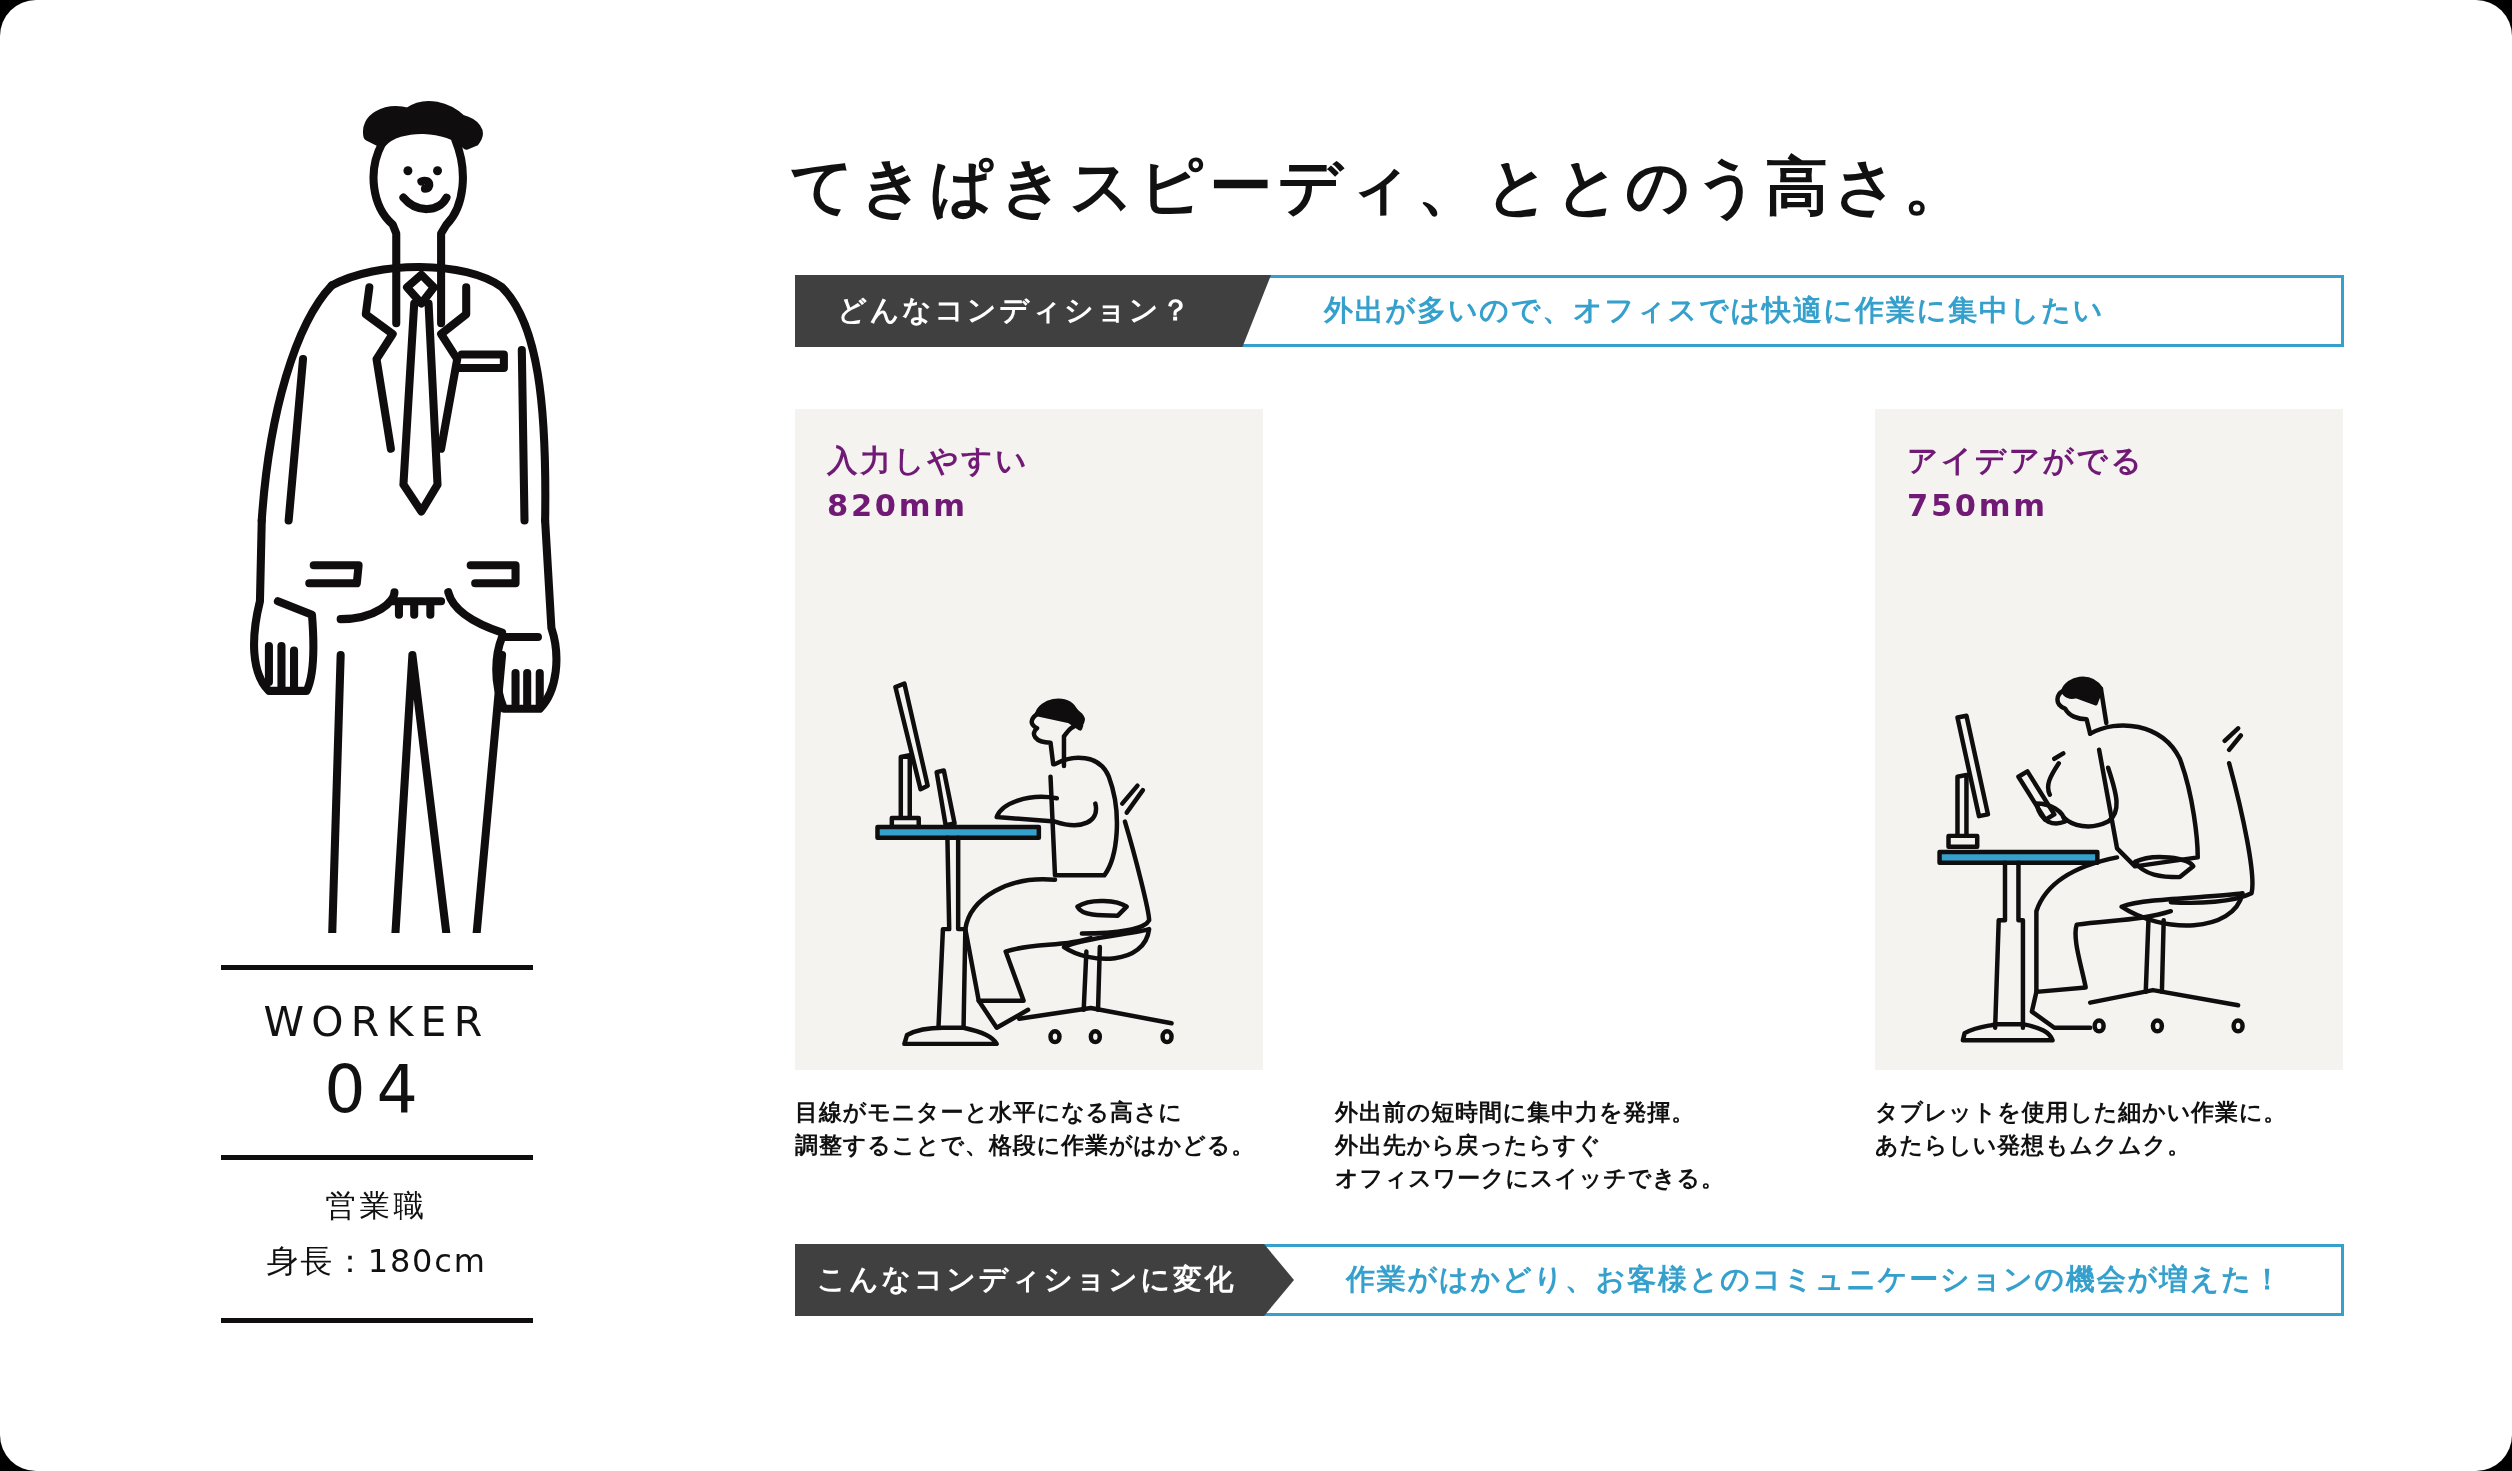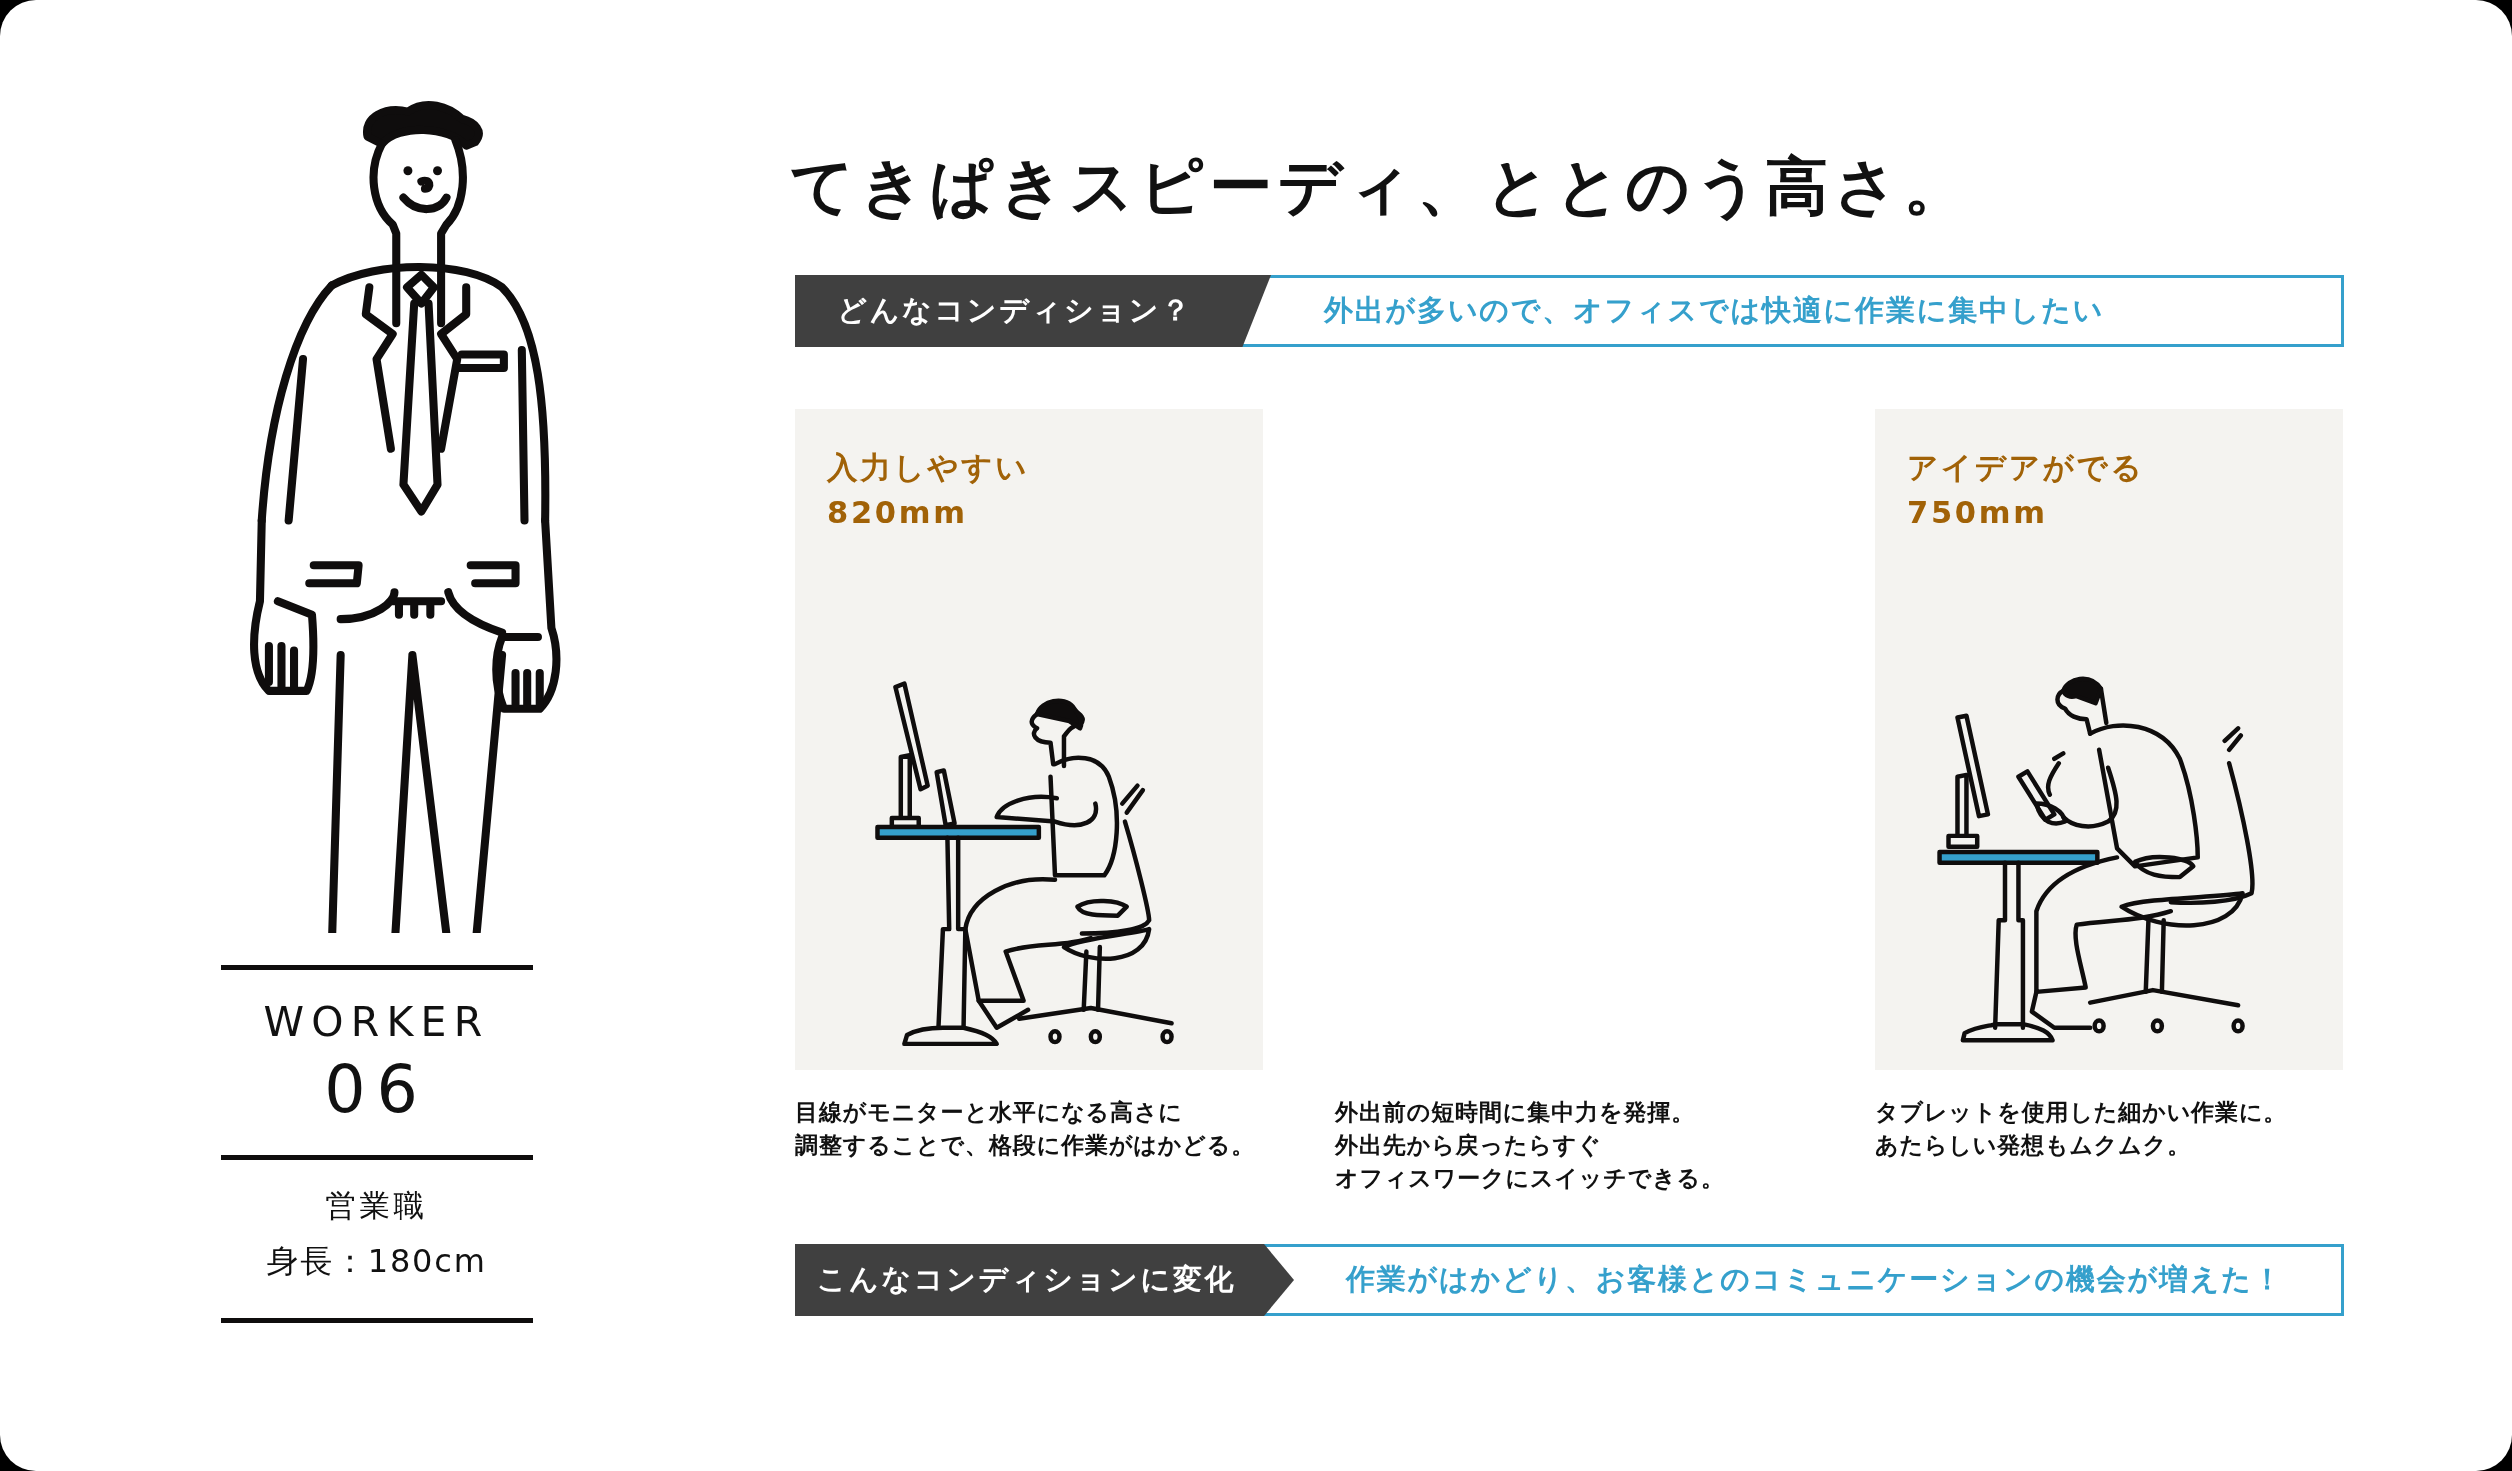--- a/index.html
+++ b/index.html
@@ -23,21 +23,21 @@
   .banner .tag { position:absolute; left:0; top:0; height:72px; background:#404040; color:#fff; font-weight:700; font-size:29px; letter-spacing:2.7px; display:flex; align-items:center; justify-content:center; }
   .banner .msg { position:absolute; top:0; height:72px; display:flex; align-items:center; color:#35a0cc; font-weight:700; font-size:29px; letter-spacing:1.8px; white-space:nowrap; }
   .banner.top { top:275px; }
   .banner.top .tag { width:476px; clip-path:polygon(0 0,100% 0,94% 100%,0 100%); padding-right:36px; box-sizing:border-box; }
   .banner.top .msg { left:529px; }
   .banner.bottom { top:1244px; }
   .banner.bottom .tag { width:499px; clip-path:polygon(0 0,94% 0,100% 50%,94% 100%,0 100%); padding-right:36px; box-sizing:border-box; }
   .banner.bottom .msg { left:551px; }
 
   .card { position:absolute; top:409px; width:468px; height:661px; background:#f4f3f0; }
-  .card .label { position:absolute; left:32px; top:36px; font-size:30.5px; font-weight:700; color:#a16207; letter-spacing:2.7px; line-height:45px; white-space:nowrap; }
+  .card .label { position:absolute; left:32px; top:29px; font-size:30.5px; font-weight:700; color:#701a75; letter-spacing:2.7px; line-height:45px; white-space:nowrap; }
   .card svg { position:absolute; left:0; top:0; }
   .desc { position:absolute; top:1096px; font-size:23px; font-weight:700; color:#111; line-height:33px; white-space:pre-line; letter-spacing:0.9px; }
 </style>
 </head>
 <body>
 
 <div class="page">
 
   <svg class="figure" viewBox="0 0 400 930" width="359" height="834" fill="none" stroke="#0f0d0d" stroke-width="9" stroke-linecap="round" stroke-linejoin="round">
 
@@ -70,21 +70,21 @@
     <path d="M150 580 C190 580 210 560 210 550 M270 550 C275 570 300 585 330 595"></path>
 
     <path d="M150 620 L140 950 L270 948 L230 620 M230 620 L210 948 M330 620 L300 948 L270 948"></path>
 
     <path d="M150 955 L146 1015 L390 1015 C395 985 380 978 355 976 L310 976 C298 975 295 965 296 950"></path>
     <path d="M220 955 C210 975 230 985 250 985 L275 985 C295 985 300 1000 300 1015"></path>
   </svg>
 
   <div class="rule" style="top:965px"></div>
   <div class="worker-label w">WORKER</div>
-  <div class="worker-label n">06</div>
+  <div class="worker-label n">04</div>
   <div class="rule" style="top:1155px"></div>
   <div class="worker-label job">営業職</div>
   <div class="worker-label h">身長：180cm</div>
   <div class="rule" style="top:1318px"></div>
 
   <div class="title">てきぱきスピーディ、ととのう高さ。</div>
 
   <div class="banner top">
     <div class="frame"></div>
     <div class="tag">どんなコンディション？</div>

